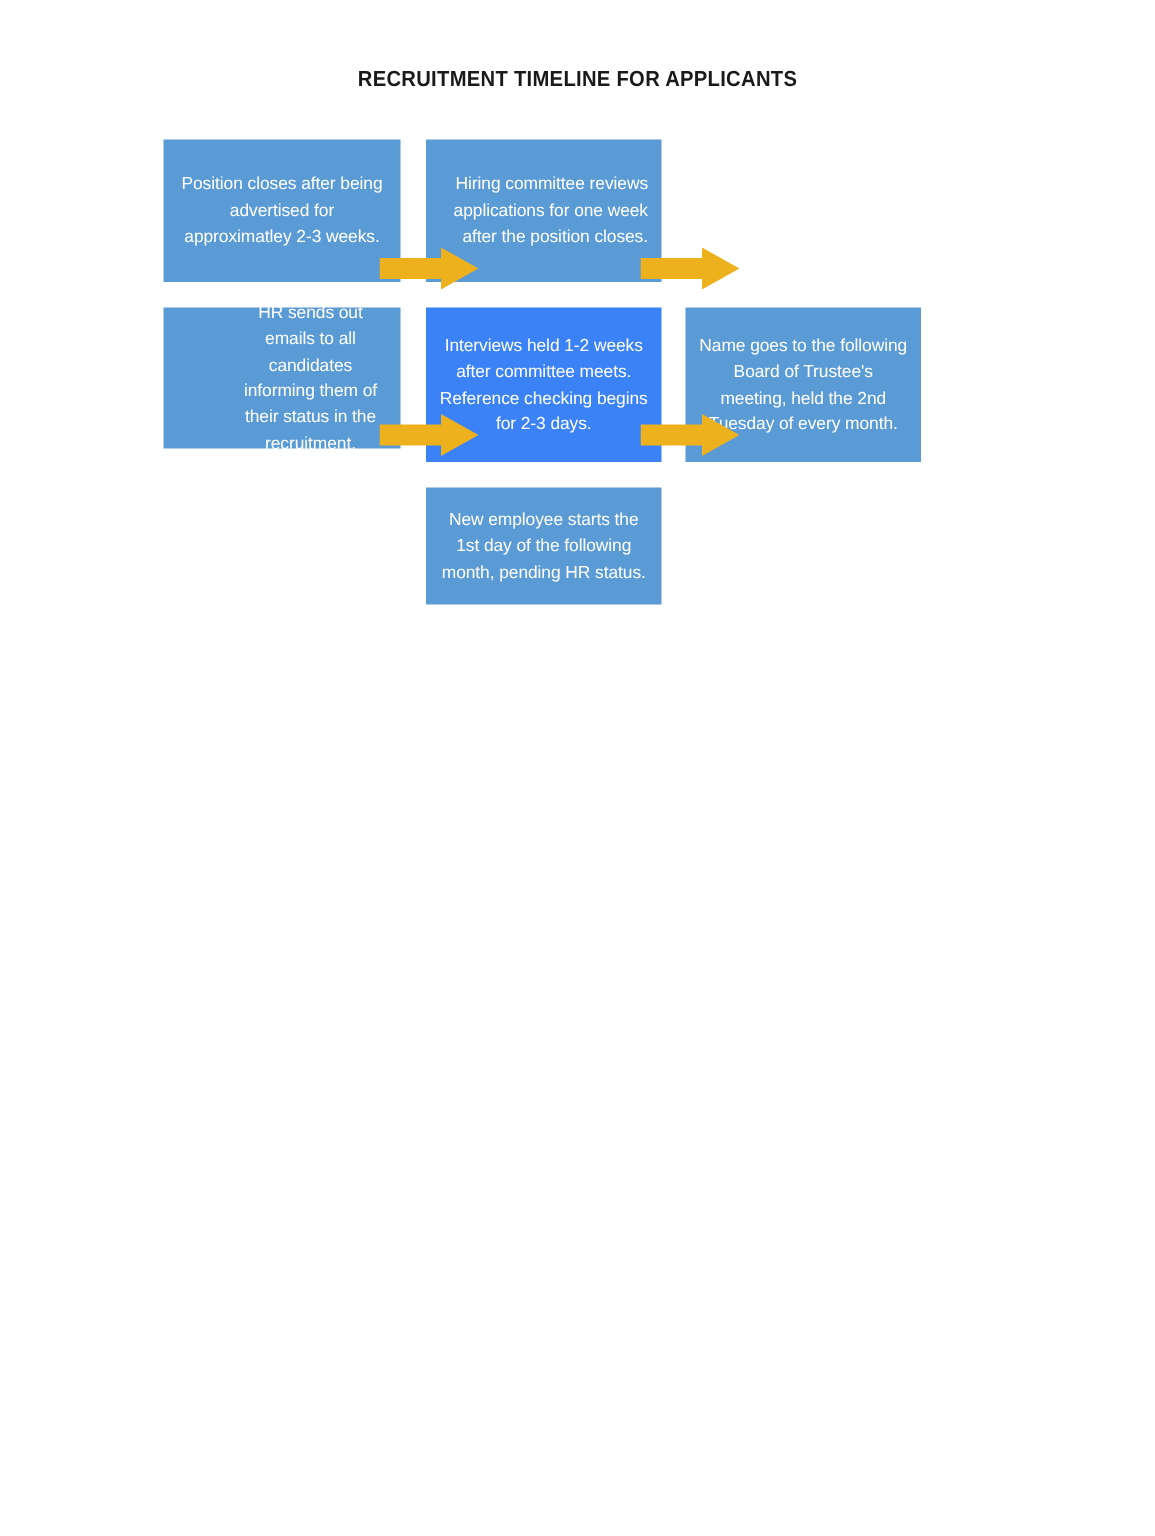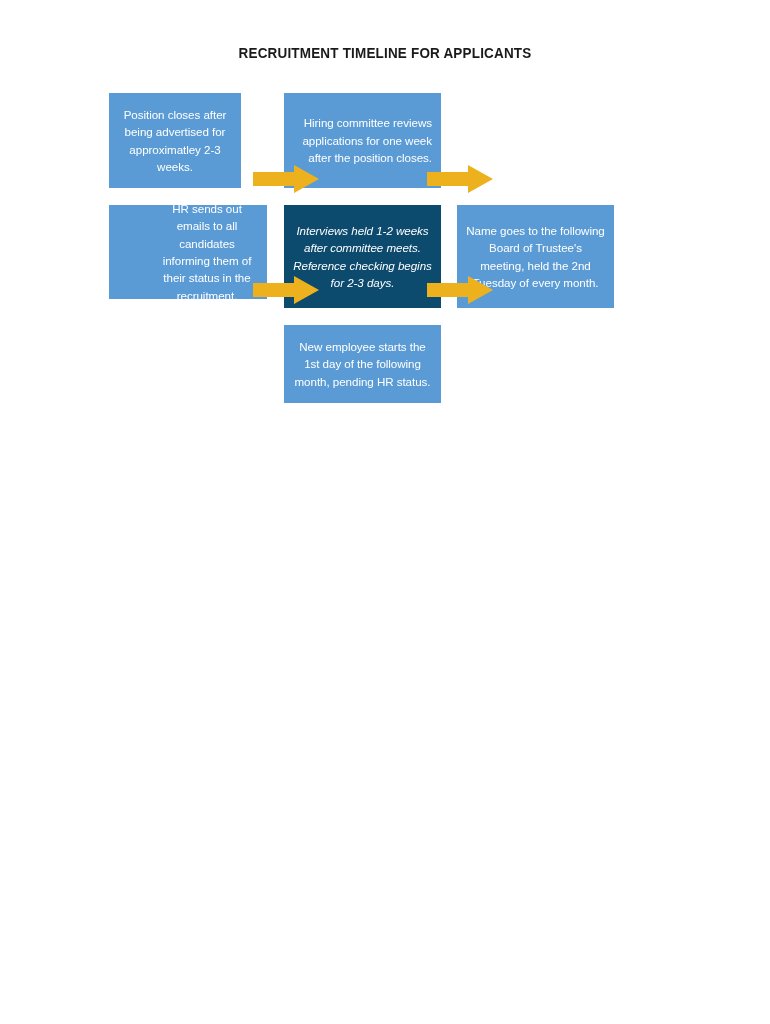--- a/index.html
+++ b/index.html
@@ -66,21 +66,21 @@
     letter-spacing: -0.05px;
     white-space: pre-wrap;
   }
 
   .flow-box .box-text {
     display: block;
     width: 100%;
   }
 
   
-  #box-1 { left: 109px; top: 93px;  width: 132px; height: 95px; }
+  #box-1 { left: 109px; top: 93px;  width: 158px; height: 95px; }
   #box-2 { left: 284px; top: 93px;  width: 157px; height: 95px; text-align: right; }
   #box-3 { left: 457px; top: 93px;  width: 157px; height: 95px; }
 
   
   #box-4 { left: 109px; top: 205px; width: 158px; height: 94px; padding-left: 47px; }
   #box-5 { left: 284px; top: 205px; width: 157px; height: 103px; }
   #box-6 { left: 457px; top: 205px; width: 157px; height: 103px; }
 
   
   #box-7 { left: 284px; top: 325px; width: 157px; height: 78px; }
@@ -112,21 +112,21 @@
 
     <div class="flow-box" id="box-2" style="background: rgb(91, 155, 213); color: rgb(255, 255, 255);">
       <span class="box-text">Hiring committee reviews applications for one week after the position closes.</span>
     </div>
 
 
     <div class="flow-box" id="box-4" style="background: rgb(91, 155, 213); color: rgb(255, 255, 255);">
       <span class="box-text">HR sends out emails to all candidates informing them of their status in the recruitment.</span>
     </div>
 
-    <div class="flow-box" id="box-5" style="background: #0c4a6e; color: rgb(255, 255, 255); font-style: italic;">
+    <div class="flow-box" id="box-5" style="background: #3b82f6; color: rgb(255, 255, 255);">
       <span class="box-text">Interviews held 1-2 weeks after committee meets.  Reference checking begins for 2-3 days.</span>
     </div>
 
     <div class="flow-box" id="box-6" style="background: rgb(91, 155, 213); color: rgb(255, 255, 255);">
       <span class="box-text">Name goes to the following Board of Trustee's meeting, held the 2nd Tuesday of every month.</span>
     </div>
 
     <div class="flow-box" id="box-7" style="background: rgb(91, 155, 213); color: rgb(255, 255, 255);">
       <span class="box-text">New employee starts the 1st day of the following month, pending HR status.</span>
     </div>

